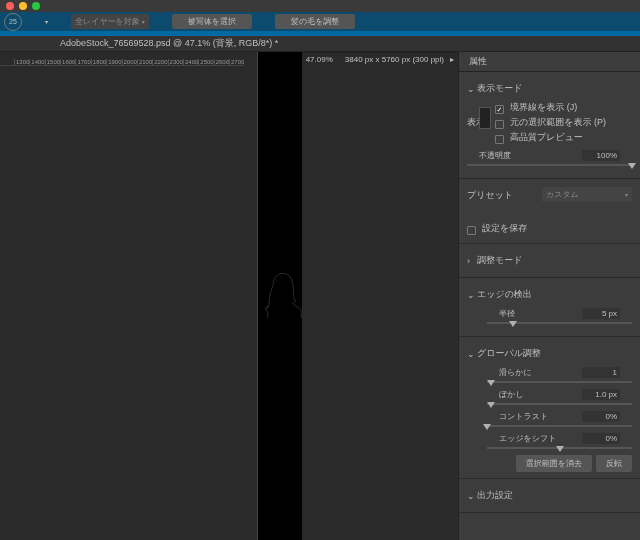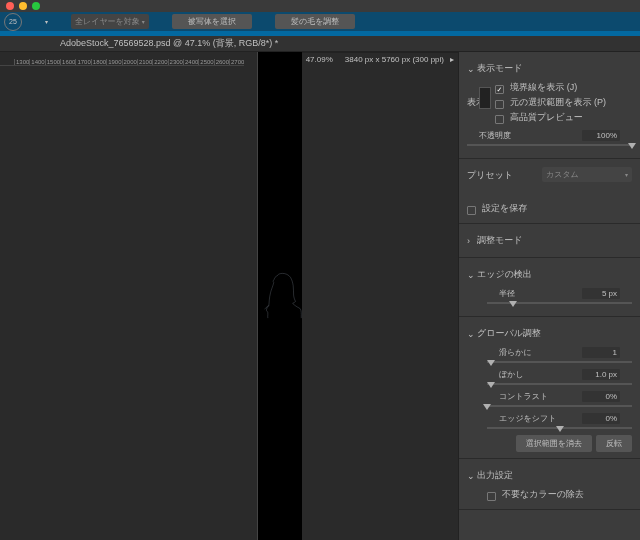--- a/index.html
+++ b/index.html
@@ -99,20 +99,23 @@
     </div>
     <div class="statusbar">
       <span>47.09%</span>
       <span style="width:12px;"></span>
       <span>3840 px x 5760 px (300 ppi)</span>
       <span class="sb-arrow">▸</span>
     </div>
   </div>
 
   <div class="panel">
+    <div class="panel-tabs">
+      <div class="panel-tab">属性</div>
+    </div>
 
     <div class="section">
       <div class="section-header">
         <span class="chevron">⌄</span>
         <span>表示モード</span>
       </div>
       <div class="viewmode-grid">
         <div class="section-row">
             <span class="chk on"></span>
             <span>境界線を表示 (J)</span>
@@ -216,21 +219,15 @@
           <div class="btn-sm">反転</div>
         </div>
       </div>
     </div>
 
     <div class="section">
       <div class="section-header">
           <span class="chevron">⌄</span>
           <span>出力設定</span>
         </div>
-      <div class="pad-l">
-        <div class="section-row">
-            <span class="chk"></span>
-            <span>不要なカラーの除去</span>
-          </div>
-      </div>
     </div>
   </div>
 </div>
 
 </body></html>

